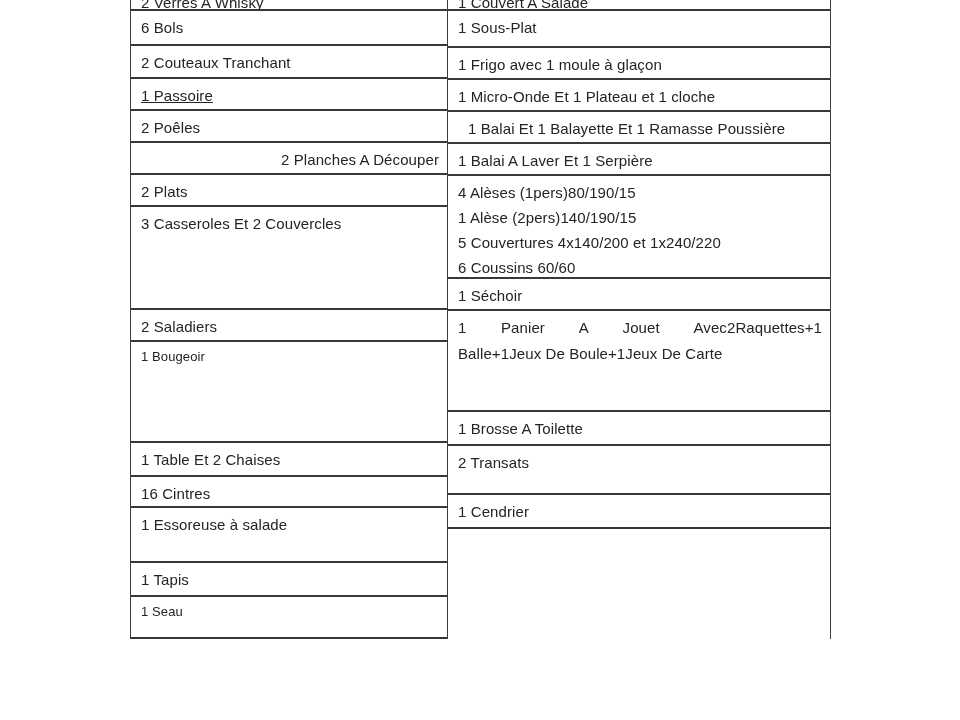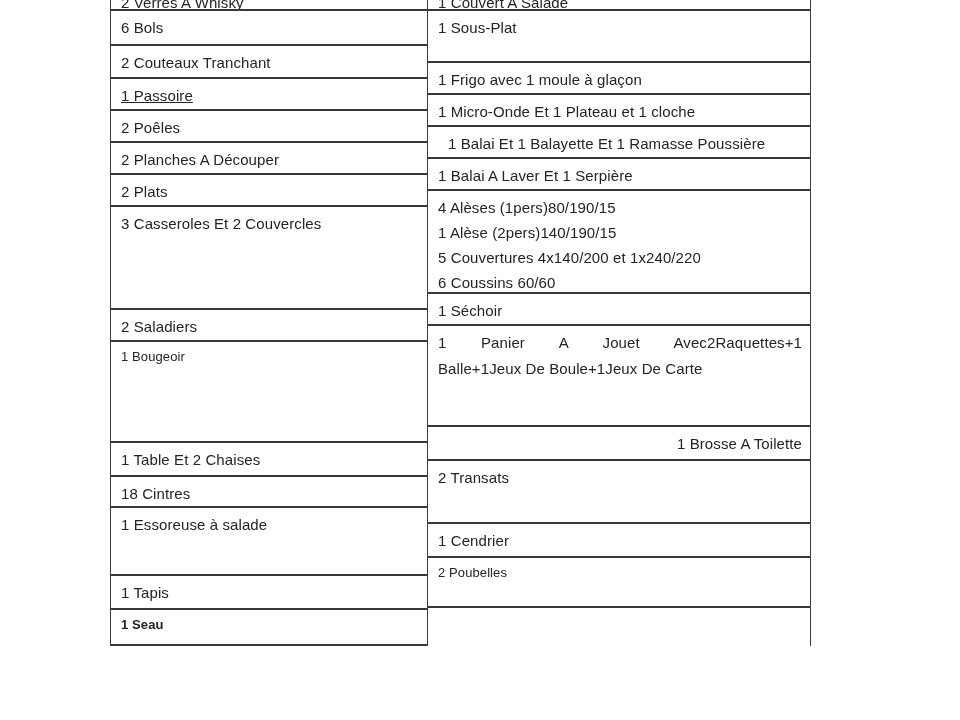--- a/index.html
+++ b/index.html
@@ -4,21 +4,21 @@
 <style>
   html,body{margin:0;padding:0;}
   body{
     width:960px;height:720px;overflow:hidden;
     background:#ffffff;
     font-family:"Liberation Sans", sans-serif;
     color:#242424;
     position:relative;
   }
   .doc{
-    position:absolute;left:110px;top:0;
+    position:absolute;left:130px;top:0;
     display:flex;flex-direction:row;
     background:#fff;
   }
   .col{display:flex;flex-direction:column;}
   .col-left{
     width:318px;
     border-left:1.5px solid #3c3c3c;
     border-right:1.5px solid #3c3c3c;
     box-sizing:border-box;
   }
@@ -71,56 +71,56 @@
       </div>
       <div class="cell" style="height: 33px;">
         <div class="line">2 Couteaux Tranchant</div>
       </div>
       <div class="cell" style="height: 32px; text-decoration: underline;">
         <div class="line">1 Passoire</div>
       </div>
       <div class="cell" style="height: 32px;">
         <div class="line">2 Poêles</div>
       </div>
-      <div class="cell" style="height: 32px;">
+      <div class="cell" style="height: 32px; text-align: right;">
         <div class="line">2 Planches A Découper</div>
       </div>
       <div class="cell" style="height: 32px;">
         <div class="line">2 Plats</div>
       </div>
       <div class="cell" style="height: 103px;">
         <div class="line">3 Casseroles Et 2 Couvercles</div>
       </div>
       <div class="cell" style="height: 32px;">
         <div class="line">2 Saladiers</div>
       </div>
       <div class="cell small" style="height: 101px;">
         <div class="line">1 Bougeoir</div>
       </div>
       <div class="cell" style="height: 34px;">
         <div class="line">1 Table Et 2 Chaises</div>
       </div>
       <div class="cell" style="height: 31px;">
-        <div class="line">18 Cintres</div>
+        <div class="line">16 Cintres</div>
       </div>
-      <div class="cell" style="height: 68px;">
+      <div class="cell" style="height: 55px;">
         <div class="line">1 Essoreuse à salade</div>
       </div>
       <div class="cell" style="height: 34px;">
         <div class="line">1 Tapis</div>
       </div>
-      <div class="cell small" style="height: 36px; font-weight: bold;">
+      <div class="cell small" style="height: 42px;">
         <div class="line">1 Seau</div>
       </div>
     </div>
   <div class="col col-right" id="col-right">
       <div class="cell clipped" style="height: 11px;">
         <div class="line">1 Couvert A Salade</div>
       </div>
-      <div class="cell" style="height: 52px;">
+      <div class="cell" style="height: 37px;">
         <div class="line">1 Sous-Plat</div>
       </div>
       <div class="cell" style="height: 32px;">
         <div class="line">1 Frigo avec 1 moule à glaçon</div>
       </div>
       <div class="cell" style="height: 32px;">
         <div class="line">1 Micro-Onde Et 1 Plateau et 1 cloche</div>
       </div>
       <div class="cell indent" style="height: 32px;">
         <div class="line">1 Balai Et 1 Balayette Et 1 Ramasse Poussière</div>
@@ -134,26 +134,23 @@
         <div class="line">5 Couvertures 4x140/200 et 1x240/220</div>
         <div class="line">6 Coussins 60/60</div>
       </div>
       <div class="cell" style="height: 32px;">
         <div class="line">1 Séchoir</div>
       </div>
       <div class="cell multiline" style="height: 101px;">
         <div class="line justify">1 Panier A Jouet Avec2Raquettes+1</div>
         <div class="line">Balle+1Jeux De Boule+1Jeux De Carte</div>
       </div>
-      <div class="cell" style="height: 34px; text-align: right;">
+      <div class="cell" style="height: 34px;">
         <div class="line">1 Brosse A Toilette</div>
       </div>
-      <div class="cell" style="height: 63px;">
+      <div class="cell" style="height: 49px;">
         <div class="line">2 Transats</div>
       </div>
       <div class="cell" style="height: 34px;">
         <div class="line">1 Cendrier</div>
       </div>
-      <div class="cell small" style="height: 50px;">
-        <div class="line">2 Poubelles</div>
-      </div>
     </div>
 </div>
 
 </body></html>

